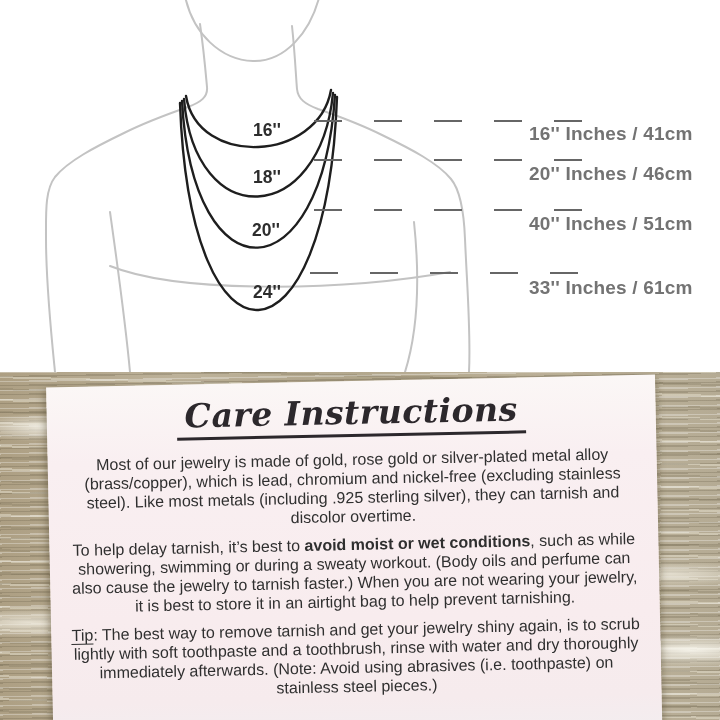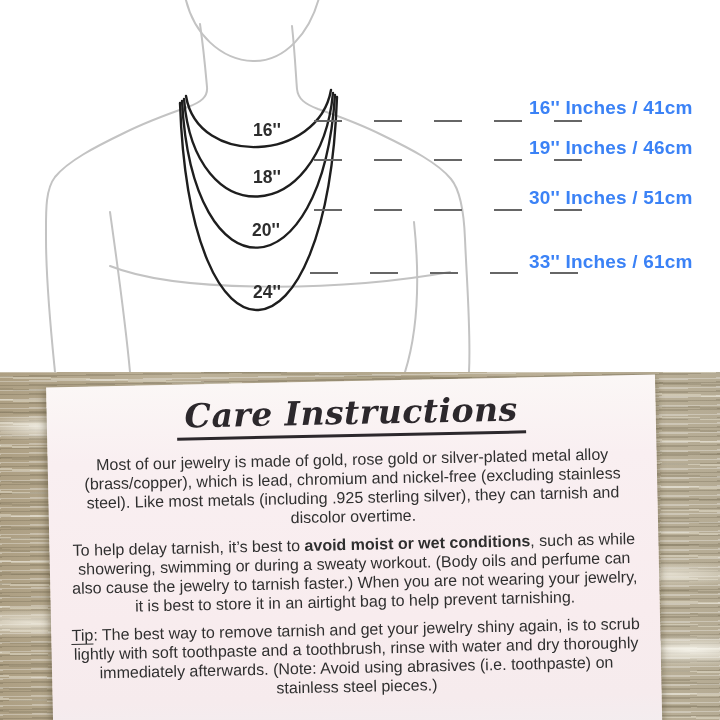--- a/index.html
+++ b/index.html
@@ -4,21 +4,21 @@
 <style>
   html,body{margin:0;padding:0;}
   body{width:720px;height:720px;overflow:hidden;background:#fff;
        font-family:"Liberation Sans",sans-serif;}
   .stage{position:relative;width:720px;height:720px;overflow:hidden;}
 
   
   .diagram{position:absolute;left:0;top:0;width:720px;height:372px;background:#ffffff;}
   .diagram svg{position:absolute;left:0;top:0;}
   .size-label{position:absolute;left:529px;width:185px;font-size:19px;font-weight:600;
-              color:#3b82f6;letter-spacing:0.2px;white-space:nowrap;}
+              color:#737373;letter-spacing:0.2px;white-space:nowrap;margin-top:26px;}
   .row1{top:97px;} .row2{top:137px;} .row3{top:187px;} .row4{top:251px;}
 
   
   .wood{position:absolute;left:0;top:372px;width:720px;height:348px;overflow:hidden;
     background:
       radial-gradient(130px 20px ellipse at 7% 16%, rgba(250,248,240,.85), rgba(250,248,240,0) 70%),
       radial-gradient(170px 24px ellipse at 96% 80%, rgba(249,247,239,.9), rgba(249,247,239,0) 70%),
       radial-gradient(150px 18px ellipse at 93% 58%, rgba(241,237,225,.75), rgba(241,237,225,0) 70%),
       radial-gradient(160px 22px ellipse at 4% 72%, rgba(243,239,227,.8), rgba(243,239,227,0) 70%),
       repeating-linear-gradient(179deg, rgba(255,255,255,.30) 0 1.5px, rgba(0,0,0,0) 1.5px 4px,
@@ -67,22 +67,22 @@
         <line x1="310" y1="273" x2="589" y2="273"></line>
       </g>
       <g fill="#2d2d2d" font-size="17.5" font-weight="600" text-anchor="middle" font-family="&quot;Liberation Sans&quot;,sans-serif">
         <text x="267" y="136">16''</text>
         <text x="267" y="183">18''</text>
         <text x="266" y="236">20''</text>
         <text x="267" y="298">24''</text>
       </g>
     </svg>
     <div class="size-label row1">16'' Inches / 41cm</div>
-    <div class="size-label row2">19'' Inches / 46cm</div>
-    <div class="size-label row3">30'' Inches / 51cm</div>
+    <div class="size-label row2">20'' Inches / 46cm</div>
+    <div class="size-label row3">40'' Inches / 51cm</div>
     <div class="size-label row4">33'' Inches / 61cm</div>
   </div>
 
   <div class="wood">
     <div class="card">
       <div class="card-title">
         <span class="tline">Care Instructions</span>
       </div>
       <p><span>Most of our jewelry is made of gold, rose gold or silver-plated metal alloy (brass/copper), which is lead, chromium and nickel-free (excluding stainless steel). Like most metals (including .925 sterling silver), they can tarnish and discolor overtime.</span></p>
       <p><span>To help delay tarnish, it’s best to </span><span class="b">avoid moist or wet conditions</span><span>, such as while showering, swimming or during a sweaty workout. (Body oils and perfume can also cause the jewelry to tarnish faster.) When you are not wearing your jewelry, it is best to store it in an airtight bag to help prevent tarnishing.</span></p>

